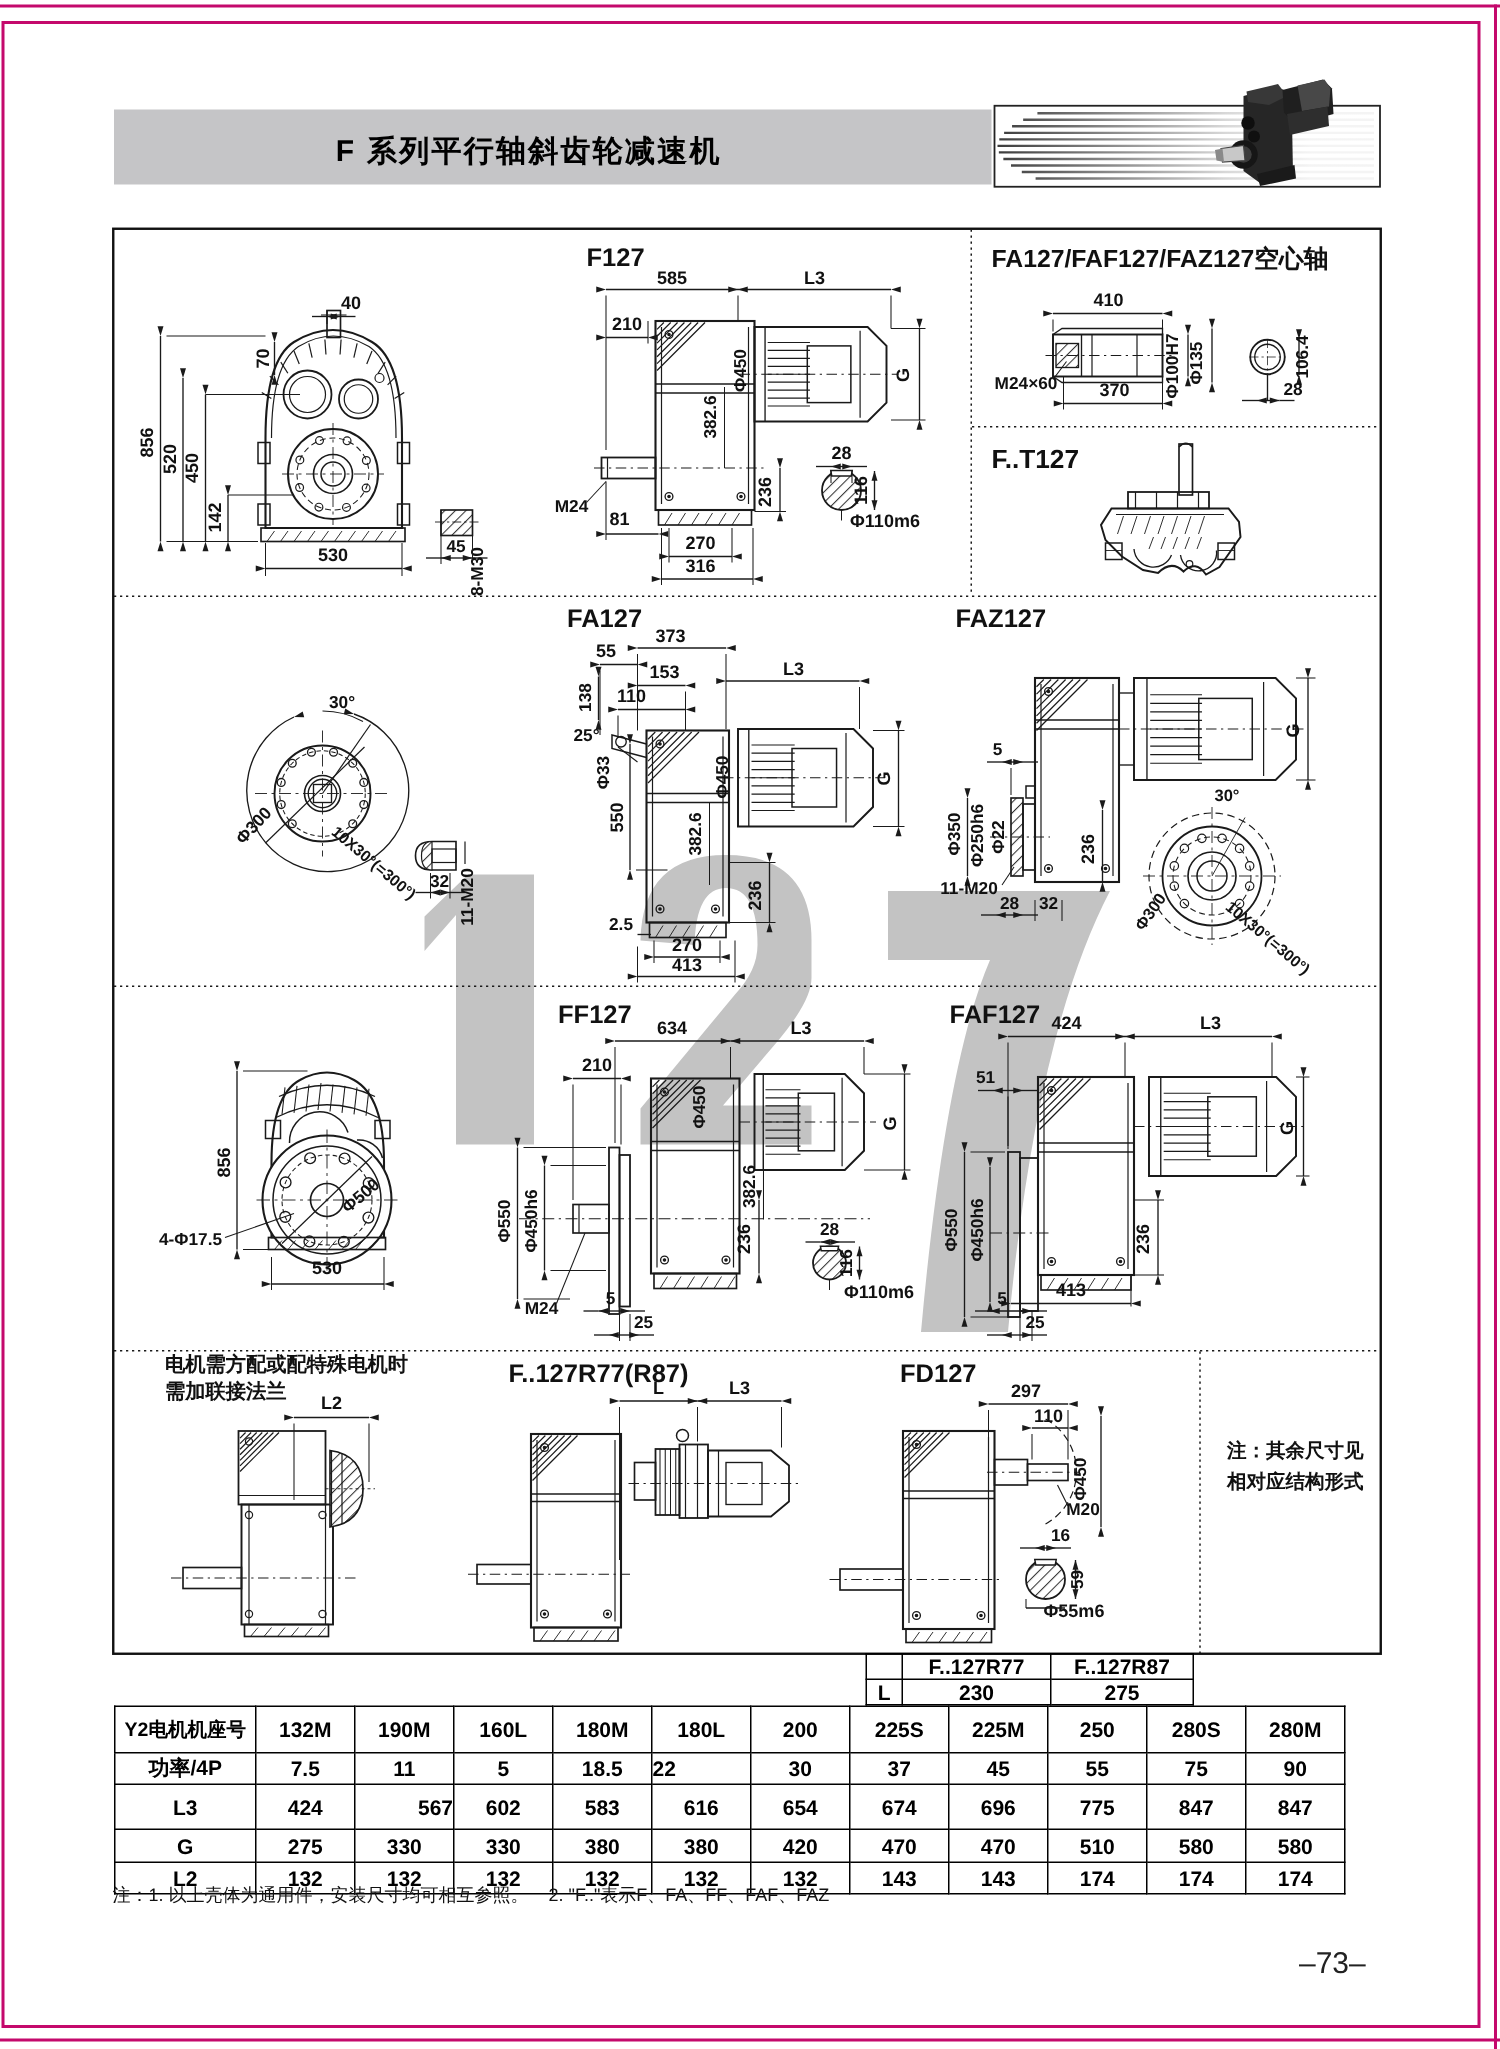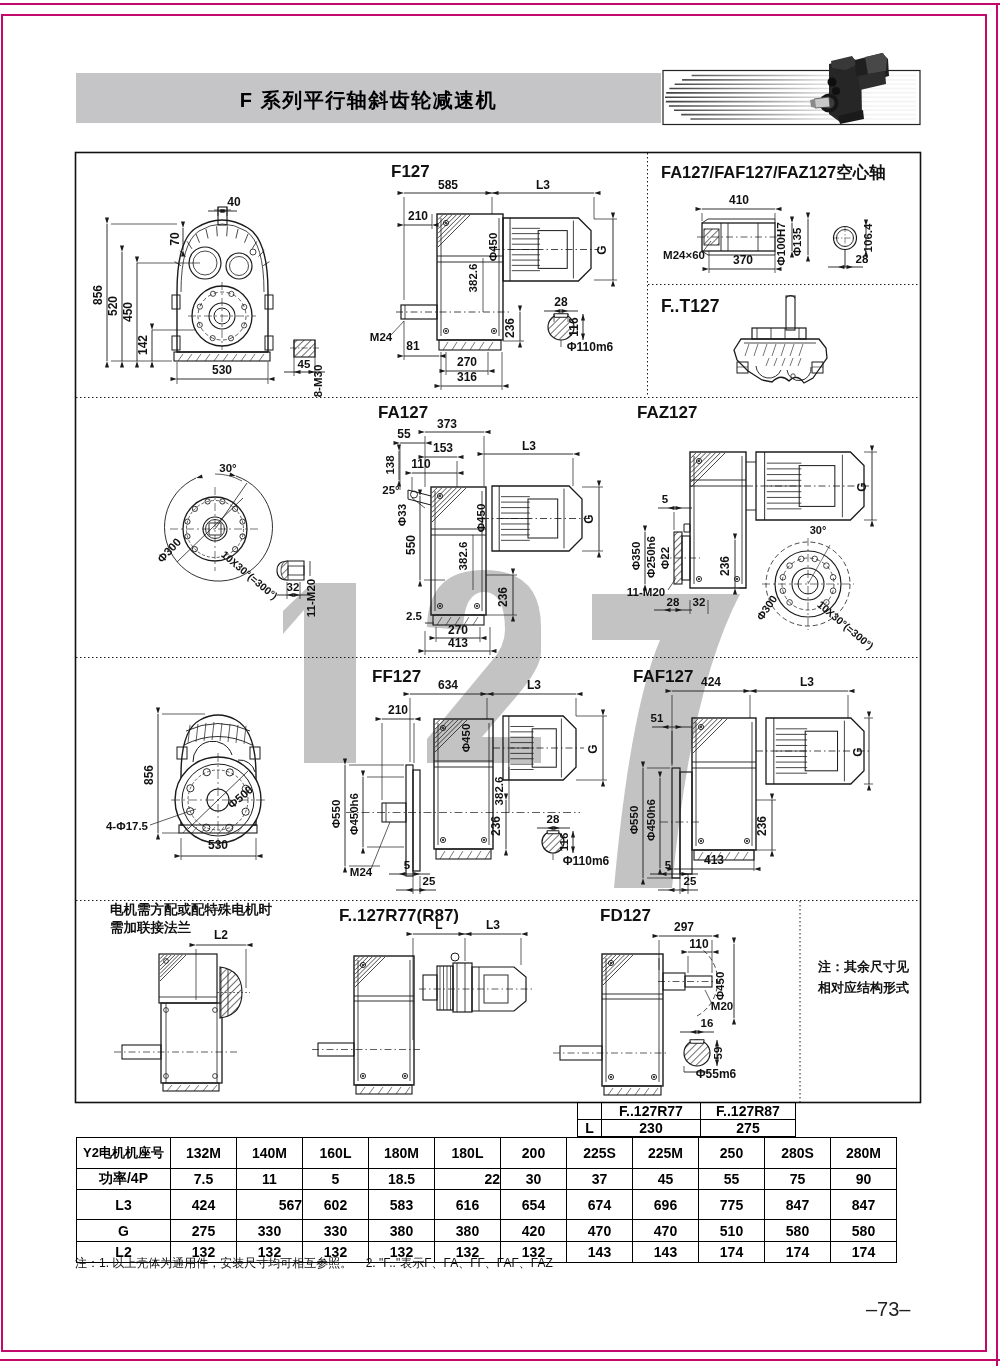--- a/index.html
+++ b/index.html
@@ -15,21 +15,21 @@
 <div class="abs" style="left:0;top:3px;width:1000px;height:2px;background:#c4096c;"></div>
 
 <div class="abs" style="left:996px;top:3px;width:2px;height:1363px;background:#c4096c;"></div>
 
 <div class="abs" style="left:0;top:1359px;width:1000px;height:2px;background:#c4096c;"></div>
 
 <div class="abs" style="left:1px;top:14px;width:986px;height:1338px;border:2px solid #c4096c;"></div>
 
 <div class="abs" style="left:76px;top:73px;width:585px;height:50px;background:#c5c5c7;"></div>
 
-<div class="abs" style="left:76px;top:87px;width:585px;text-align:center;font-size:20px;font-weight:bold;letter-spacing:1.5px;color:#000;">F 系列平行轴斜齿轮减速机</div>
+<div class="abs" style="left:60px;top:87px;width:585px;text-align:center;font-size:20px;font-weight:bold;letter-spacing:1.5px;color:#000;">F 系列平行轴斜齿轮减速机</div>
 
 <svg class="abs" style="left:0;top:0;" width="1000" height="150" viewBox="0 0 1000 150">
 <defs>
 <linearGradient id="fade" gradientUnits="userSpaceOnUse" x1="663" y1="0" x2="920" y2="0">
 <stop offset="0" stop-color="#3a3a3a"></stop>
           <stop offset="0.3" stop-color="#8a8a8a"></stop>
           <stop offset="0.6" stop-color="#d8d8d8"></stop>
           <stop offset="0.82" stop-color="#f4f4f4"></stop>
 </linearGradient>
 </defs>
@@ -1237,38 +1237,38 @@
           <td style="border:1.6px solid #000;text-align:center;">275</td>
         </tr>
 </tbody>
     </table>
 
 <table class="abs" style="left:76px;top:1137px;font-size:14px;font-weight:bold;table-layout:fixed;">
 <tbody>
         <tr>
           <td style="border:1.8px solid #000;width:94px;height:21.4px;text-align:center;font-size:13px;">Y2电机机座号</td>
           <td style="border:1.8px solid #000;width:66px;height:21.4px;text-align:center;font-size:14px;">132M</td>
-          <td style="border:1.8px solid #000;width:66px;height:21.4px;text-align:center;font-size:14px;">140M</td>
+          <td style="border:1.8px solid #000;width:66px;height:21.4px;text-align:center;font-size:14px;">190M</td>
           <td style="border:1.8px solid #000;width:66px;height:21.4px;text-align:center;font-size:14px;">160L</td>
           <td style="border:1.8px solid #000;width:66px;height:21.4px;text-align:center;font-size:14px;">180M</td>
           <td style="border:1.8px solid #000;width:66px;height:21.4px;text-align:center;font-size:14px;">180L</td>
           <td style="border:1.8px solid #000;width:66px;height:21.4px;text-align:center;font-size:14px;margin-left:47px;">200</td>
           <td style="border:1.8px solid #000;width:66px;height:31px;text-align:center;font-size:14px;">225S</td>
           <td style="border:1.8px solid #000;width:66px;height:21.4px;text-align:center;font-size:14px;">225M</td>
           <td style="border:1.8px solid #000;width:66px;height:21.4px;text-align:center;font-size:14px;">250</td>
           <td style="border:1.8px solid #000;width:66px;height:21.4px;text-align:center;font-size:14px;">280S</td>
           <td style="border:1.8px solid #000;width:66px;height:21.4px;text-align:center;font-size:14px;">280M</td>
         </tr>
 <tr>
           <td style="border:1.8px solid #000;width:94px;height:21.4px;text-align:center;font-size:14px;">功率/4P</td>
           <td style="border:1.8px solid #000;width:66px;height:21.4px;text-align:center;font-size:14px;">7.5</td>
           <td style="border:1.8px solid #000;width:66px;height:21.4px;text-align:center;font-size:14px;">11</td>
           <td style="border:1.8px solid #000;width:66px;height:21.4px;text-align:center;font-size:14px;">5</td>
           <td style="border:1.8px solid #000;width:66px;height:21.4px;text-align:center;font-size:14px;">18.5</td>
-          <td style="border:1.8px solid #000;width:66px;height:21.4px;text-align:right;font-size:14px;">22</td>
+          <td style="border:1.8px solid #000;width:66px;height:21.4px;text-align:left;font-size:14px;">22</td>
           <td style="border:1.8px solid #000;width:66px;height:21.4px;text-align:center;font-size:14px;">30</td>
           <td style="border:1.8px solid #000;width:66px;height:21.4px;text-align:center;font-size:14px;">37</td>
           <td style="border:1.8px solid #000;width:66px;height:21.4px;text-align:center;font-size:14px;">45</td>
           <td style="border:1.8px solid #000;width:66px;height:21.4px;text-align:center;font-size:14px;">55</td>
           <td style="border:1.8px solid #000;width:66px;height:21.4px;text-align:center;font-size:14px;">75</td>
           <td style="border:1.8px solid #000;width:66px;height:21.4px;text-align:center;font-size:14px;">90</td>
         </tr>
 <tr>
           <td style="border:1.8px solid #000;width:94px;height:21.4px;text-align:center;font-size:14px;">L3</td>
           <td style="border:1.8px solid #000;width:66px;height:21.4px;text-align:center;font-size:14px;">424</td>

